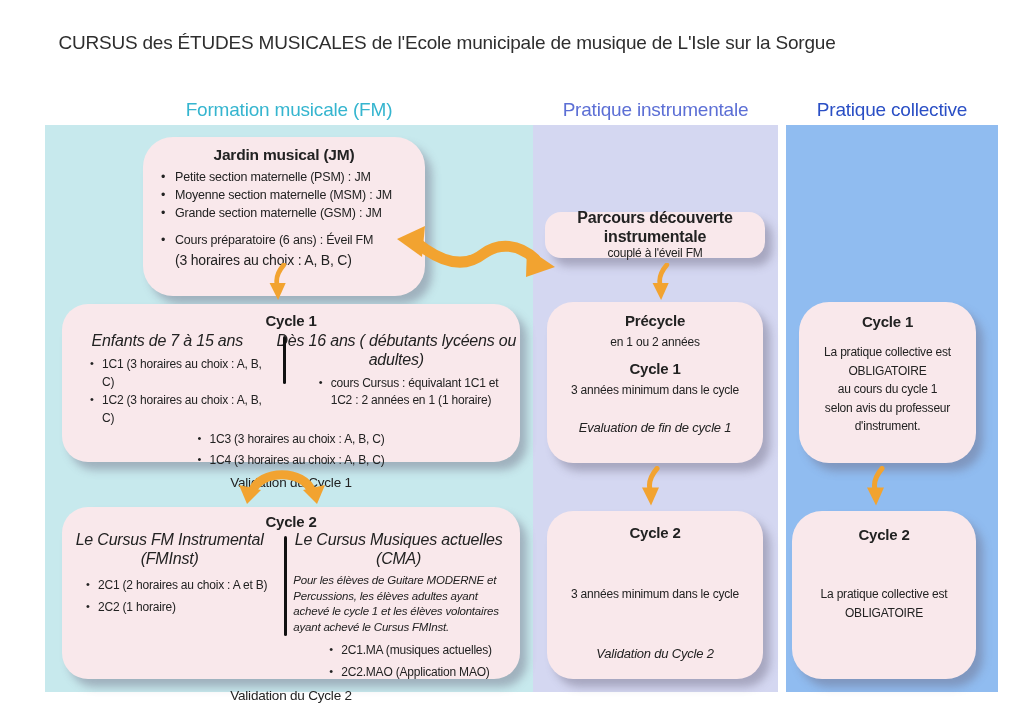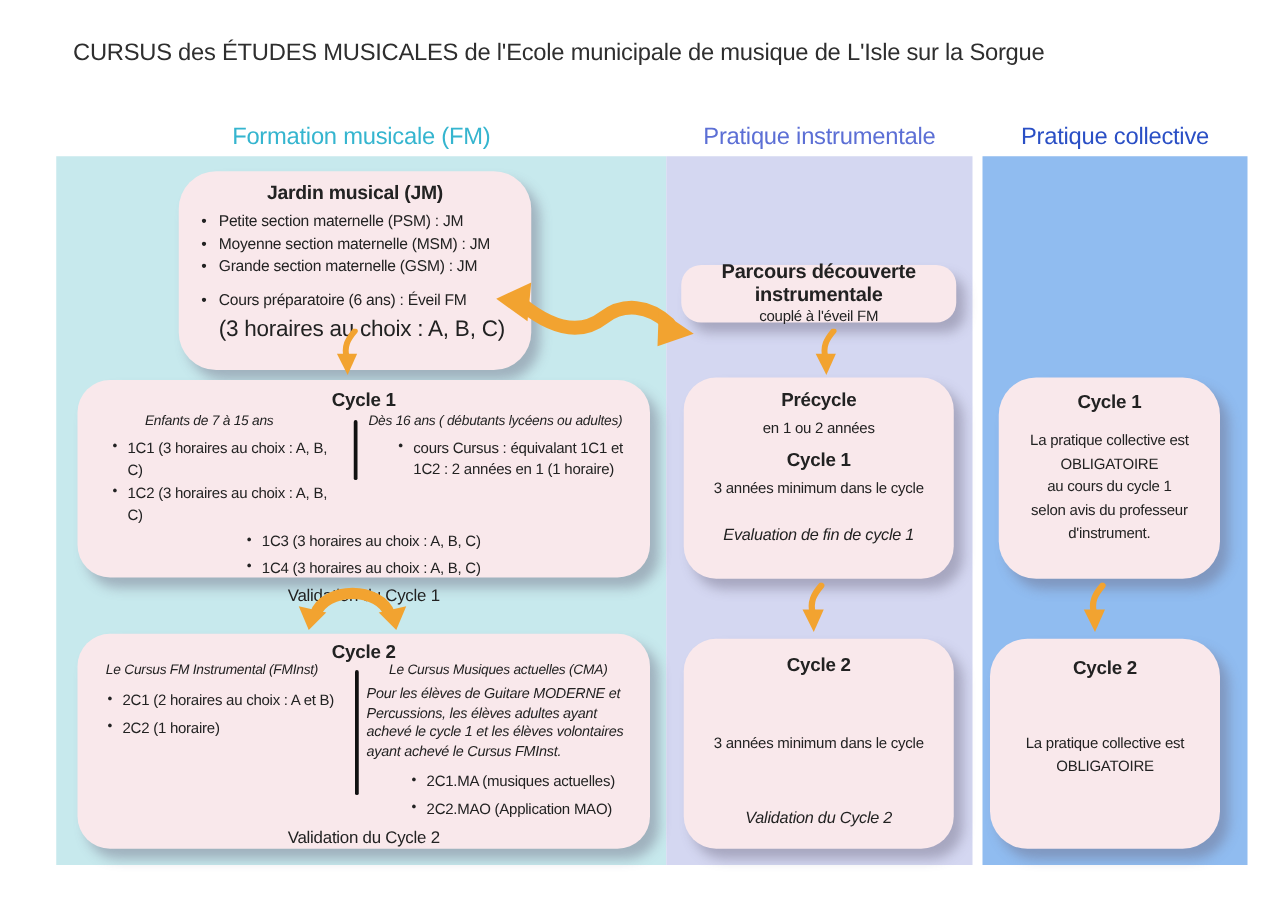--- a/index.html
+++ b/index.html
@@ -22,33 +22,33 @@
   .pbox{position:absolute;background:#f9e8eb;border-radius:26px;
     box-shadow:7px 8px 9px rgba(105,100,125,0.42);}
   .pbox .btitle{font-weight:bold;font-size:15px;text-align:center;}
 
   .jardin{left:143px;top:137px;width:282px;height:159px;border-radius:30px;}
   .jardin .btitle{margin-top:9px;font-size:15.5px;}
   .jardin ul{margin:4px 0 0 0;padding:0 0 0 18px;list-style:none;}
   .jardin li{font-size:12.5px;line-height:1.45;position:relative;padding-left:14px;}
   .jardin li:before{content:"•";position:absolute;left:0;top:0;}
   .jardin li.gap{margin-top:9px;}
-  .jardin .cont{padding-left:14px;font-size:18px;line-height:1.45;}
+  .jardin .cont{padding-left:14px;font-size:14px;line-height:1.45;}
 
   .parcours{left:545px;top:212px;width:220px;height:46px;border-radius:16px;
     display:flex;flex-direction:column;justify-content:center;}
   .parcours .t1{font-weight:bold;font-size:16px;text-align:center;line-height:1.2;}
   .parcours .t2{font-size:12px;text-align:center;line-height:1.3;}
 
   .fmc1{left:62px;top:304px;width:458px;height:158px;}
   .fmc1 .btitle{margin-top:8px;}
   .fmc1 .cols{display:flex;margin-top:2px;}
   .fmc1 .lcol{width:46%;}
   .fmc1 .rcol{width:54%;}
-  .subhead{font-style:italic;font-size:11px;text-align:center;line-height:1.2;}
+  .subhead{font-style:italic;font-size:16px;text-align:center;line-height:1.2;}
   .blist{margin-top:5px;}
   .bitem{font-size:12px;line-height:1.5;position:relative;padding-left:12px;}
   .bitem:before{content:"•";position:absolute;left:0;top:0;font-size:11px;}
   .fmc1 .lcol .blist{padding-left:28px;}
   .fmc1 .rcol .blist{padding-left:46px;}
   .fmc1 .bline2{font-size:12px;line-height:1.4;padding-left:12px;}
   .fmc1 .center-bullets{width:fit-content;margin:2px auto 0 auto;}
   .fmc1 .center-bullets .bitem{line-height:1.7;}
   .boxfooter{font-size:13.5px;text-align:center;margin-top:5px;}
 

